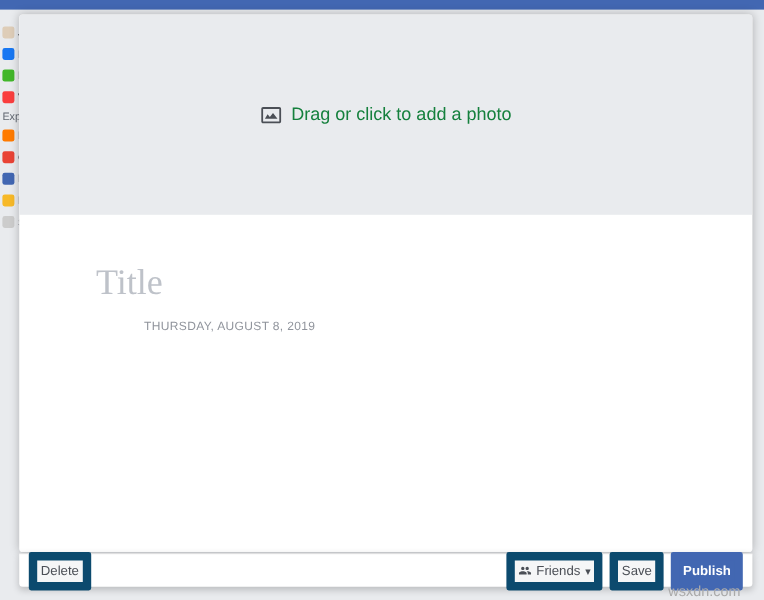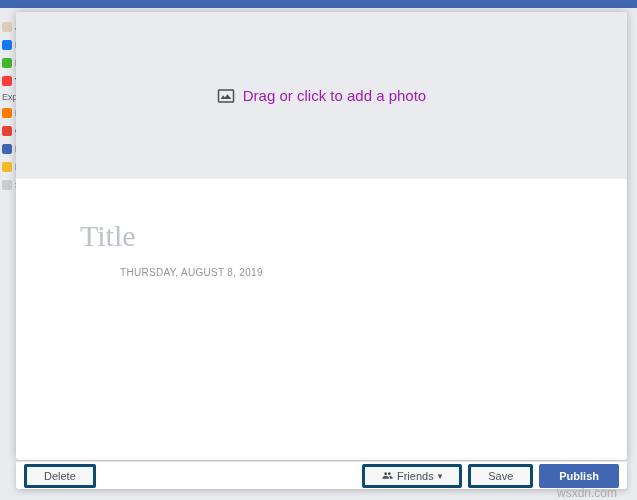--- a/index.html
+++ b/index.html
@@ -63,21 +63,21 @@
       display: flex;
       flex-direction: column;
       overflow: hidden;
     }
     .photo-drop {
       height: 167px;
       background: #e9ebee;
       display: flex;
       align-items: center;
       justify-content: center;
-      color: #a21caf;
+      color: #15803d;
       font-size: 15px;
       cursor: pointer;
     }
     .photo-drop svg {
       width: 18px;
       height: 18px;
       margin-right: 8px;
       fill: #4b4f56;
     }
     .editor-area {
@@ -131,22 +131,22 @@
       background: #fff;
       border-top: 1px solid #e5e5e5;
       display: flex;
       align-items: center;
       padding: 0 8px;
       border-radius: 0 0 3px 3px;
       box-shadow: 0 2px 6px rgba(0,0,0,.2);
     }
     .btn {
       font-size: 11px;
-      padding: 3px 17px;
-      border: 3px solid #0c4a6e;
+      padding: 3px 3px;
+      border: 7px solid #0c4a6e;
       background: #f5f6f7;
       color: #4b4f56;
       border-radius: 2px;
       cursor: pointer;
       display: inline-flex;
       align-items: center;
     }
     .btn.primary {
       background: #4267b2;
       border-color: #4267b2;

